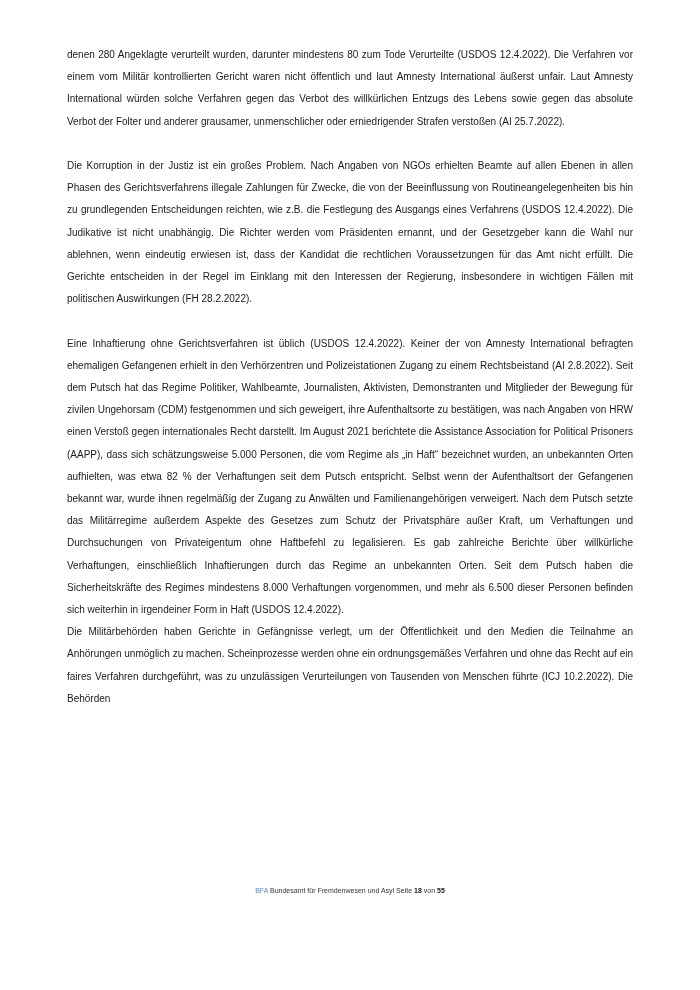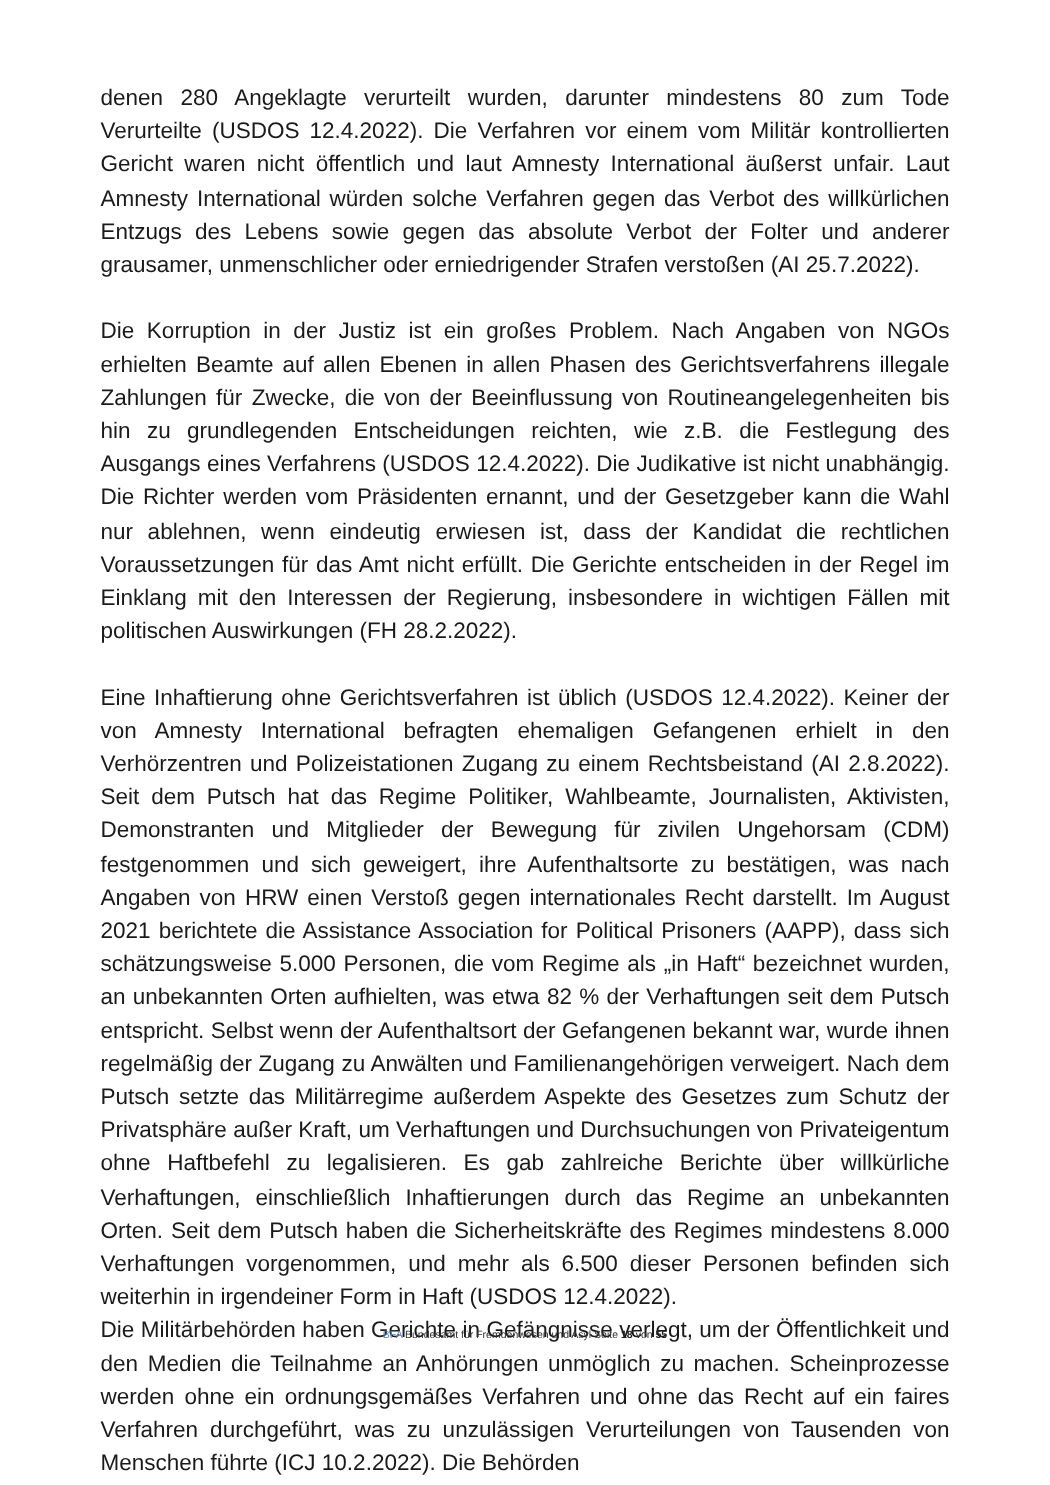--- a/index.html
+++ b/index.html
@@ -1,20 +1,20 @@
 <!DOCTYPE html>
 <html><head>
 <meta charset="utf-8">
 <style>
   html, body { margin: 0; padding: 0; background: #ffffff; }
   body { width: 700px; height: 990px; position: relative; overflow: hidden; }
   .page {
-    position: absolute; left: 67px; top: 55px; width: 566px;
+    position: absolute; left: 67px; top: 44px; width: 566px;
     font-family: "Liberation Sans", sans-serif;
-    font-size: 15px; line-height: 22.2px; color: #1a1a1a;
+    font-size: 10px; line-height: 22.2px; color: #1a1a1a;
     text-align: justify;
   }
   .para { margin: 0 0 22.2px 0; }
   .para.tight { margin-bottom: 0; }
   .footer {
     position: absolute; left: 0; top: 887px; width: 700px; text-align: center;
     font-family: "Liberation Sans", sans-serif; font-size: 7px; color: #333;
   }
   .footer .brand { color: #5b86b8; font-weight: normal; }
   .footer b { font-weight: bold; color: #222; }

